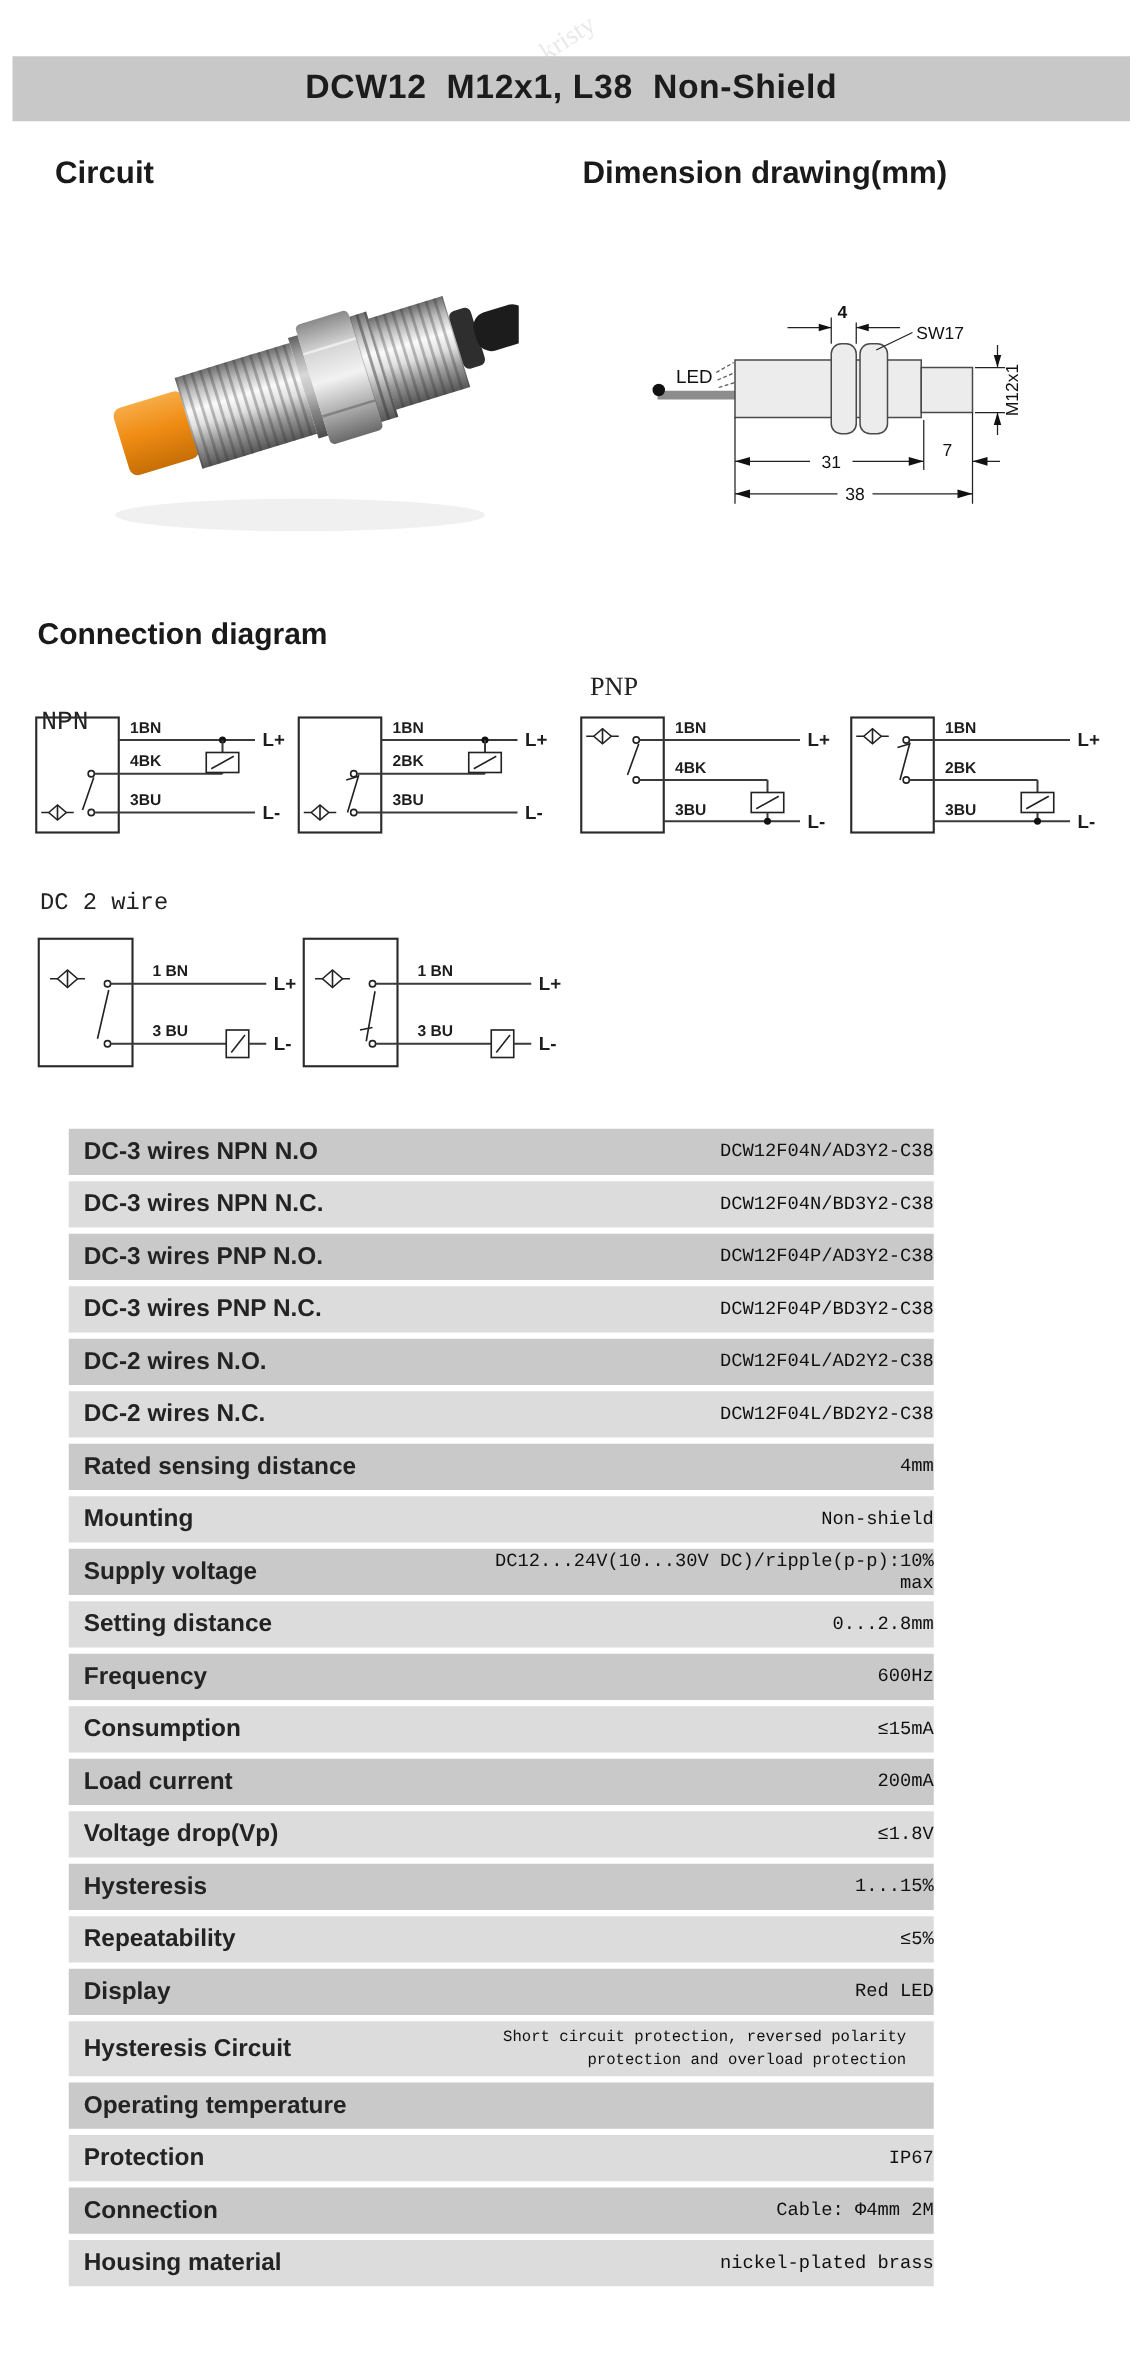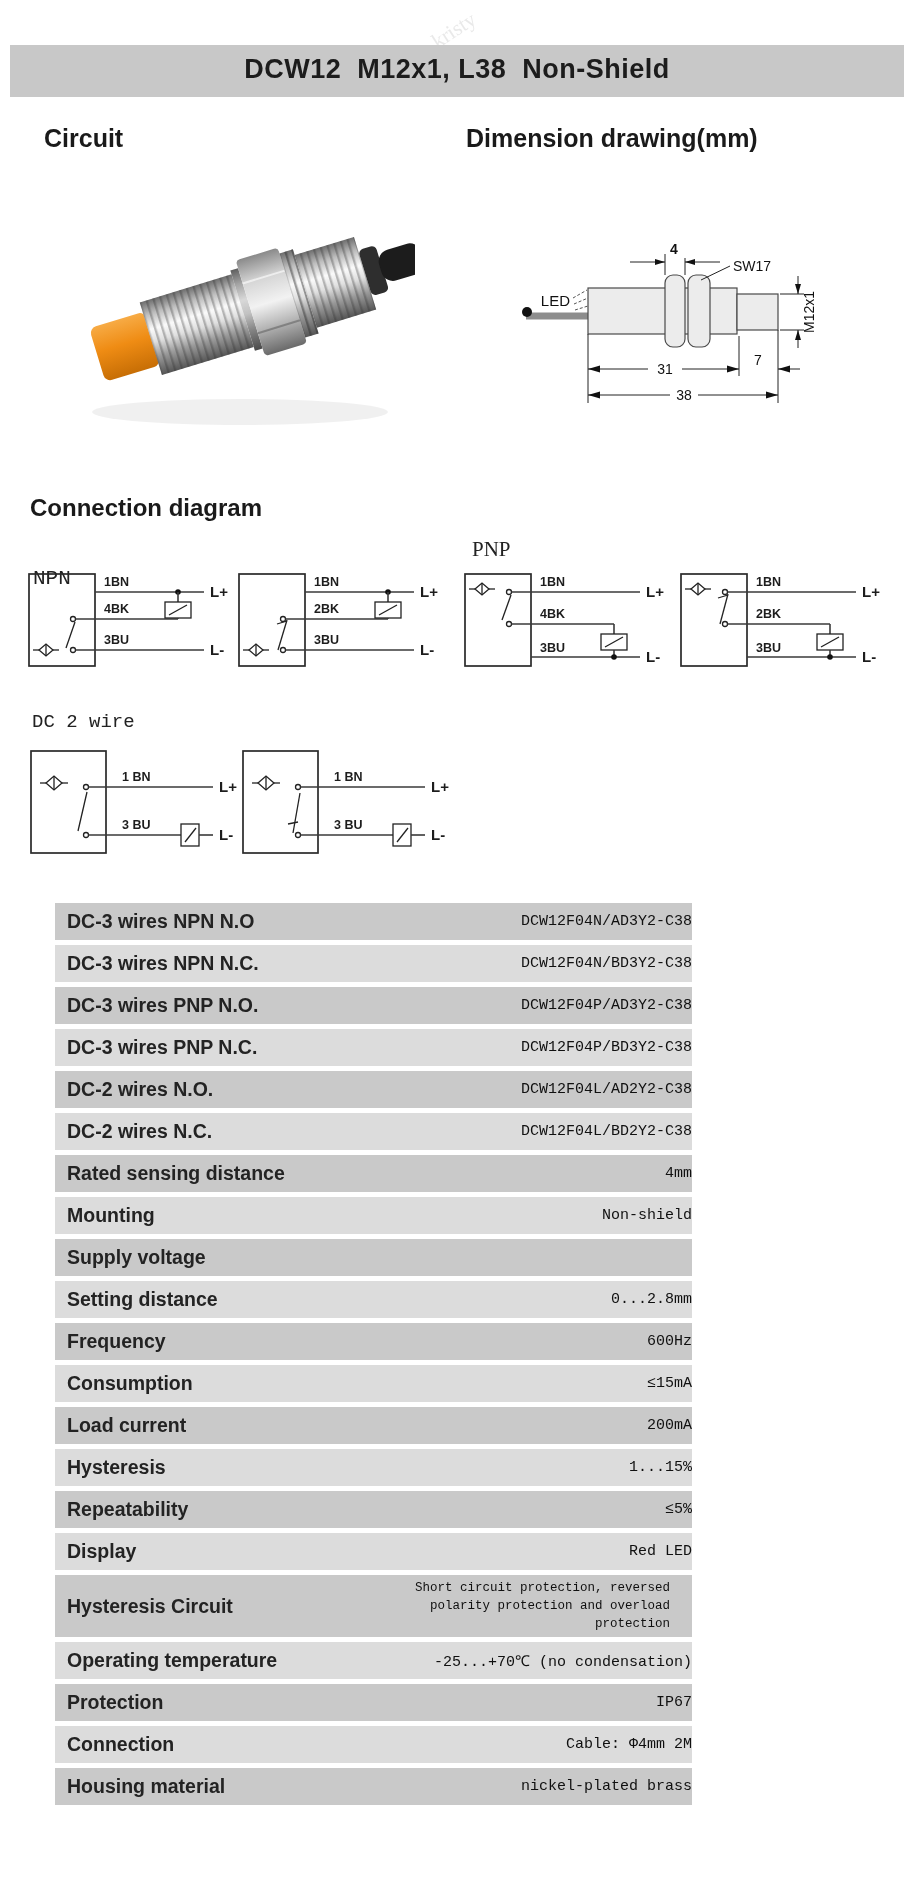--- a/index.html
+++ b/index.html
@@ -25,21 +25,21 @@
   .ckt-wide { position:absolute; width:215px; height:115px; }
   .wlbl { font-size:12.5px; font-weight:bold; fill:#1d1d1d; }
   .rail { font-size:15px; font-weight:bold; fill:#1d1d1d; }
   .wire { stroke:#3a3a3a; stroke-width:1.6; }
   .box  { fill:none; stroke:#2a2a2a; stroke-width:1.7; }
   .sym  { stroke:#222; stroke-width:1.3; fill:none; }
   .dimtxt { font-size:14px; fill:#111; }
   .dimline { stroke:#222; stroke-width:1; }
   .part { fill:#ececec; stroke:#4a4a4a; stroke-width:1.2; }
 
-  .spec-table { position:absolute; left:55px; top:903px; width:637px; }
+  .spec-table { position:absolute; left:55px; top:903px; width:692px; }
   .spec-row { display:flex; align-items:center; min-height:37px; margin-bottom:5px; }
   .spec-row:nth-child(odd)  { background:#c9c9c9; }
   .spec-row:nth-child(even) { background:#dcdcdc; }
   .spec-label { flex:0 0 305px; padding-left:12px; font-size:19.5px; font-weight:bold; color:#232323; }
   .spec-value { flex:1; text-align:right; font-family:"Liberation Mono", monospace; font-size:15px; color:#101010; }
   .spec-value--small { font-size:12.5px; line-height:1.45; padding:4px 22px; }
 
   .wm { position:absolute; font-size:21px; color:rgba(255,255,255,.5); transform:rotate(-33deg);
         pointer-events:none; font-family:"Liberation Serif", serif; }
   .wm-gray { color:rgba(215,215,215,.55); }
@@ -344,56 +344,60 @@
     <div class="spec-row">
         <span class="spec-label">Rated sensing distance</span>
         <span class="spec-value">4mm</span>
       </div>
     <div class="spec-row">
         <span class="spec-label">Mounting</span>
         <span class="spec-value">Non-shield</span>
       </div>
     <div class="spec-row">
         <span class="spec-label">Supply voltage</span>
+        <span class="spec-value">DC12...24V(10...30V DC)/ripple(p-p):10% max</span>
       </div>
     <div class="spec-row">
         <span class="spec-label">Setting distance</span>
         <span class="spec-value">0...2.8mm</span>
       </div>
     <div class="spec-row">
         <span class="spec-label">Frequency</span>
         <span class="spec-value">600Hz</span>
       </div>
     <div class="spec-row">
         <span class="spec-label">Consumption</span>
         <span class="spec-value">≤15mA</span>
       </div>
     <div class="spec-row">
         <span class="spec-label">Load current</span>
         <span class="spec-value">200mA</span>
       </div>
     <div class="spec-row">
+        <span class="spec-label">Voltage drop(Vp)</span>
+        <span class="spec-value">≤1.8V</span>
+      </div>
+    <div class="spec-row">
         <span class="spec-label">Hysteresis</span>
         <span class="spec-value">1...15%</span>
       </div>
     <div class="spec-row">
         <span class="spec-label">Repeatability</span>
         <span class="spec-value">≤5%</span>
       </div>
     <div class="spec-row">
         <span class="spec-label">Display</span>
         <span class="spec-value">Red LED</span>
       </div>
     <div class="spec-row">
         <span class="spec-label">Hysteresis Circuit</span>
         <span class="spec-value spec-value--small">Short circuit protection, reversed polarity protection and overload protection</span>
       </div>
     <div class="spec-row">
         <span class="spec-label">Operating temperature</span>
-        <span class="spec-value">-25...+70℃ (no condensation)</span>
       </div>
     <div class="spec-row">
         <span class="spec-label">Protection</span>
         <span class="spec-value">IP67</span>
       </div>
     <div class="spec-row">
         <span class="spec-label">Connection</span>
         <span class="spec-value">Cable: Φ4mm 2M</span>
       </div>
     <div class="spec-row">

